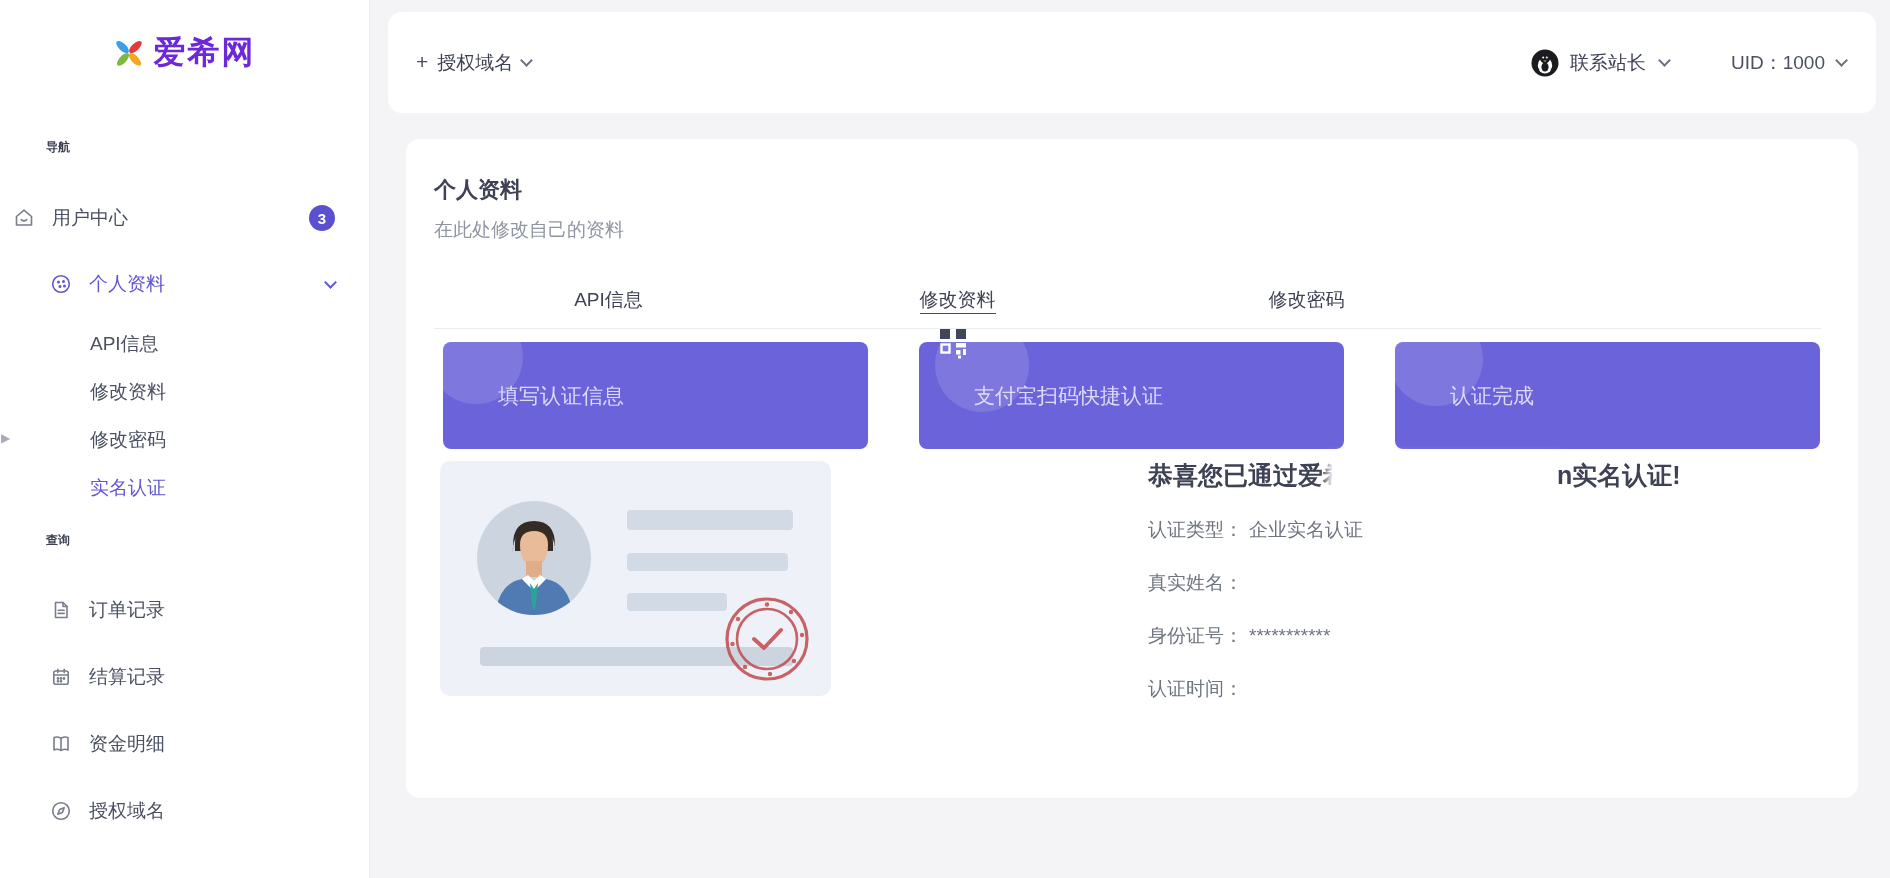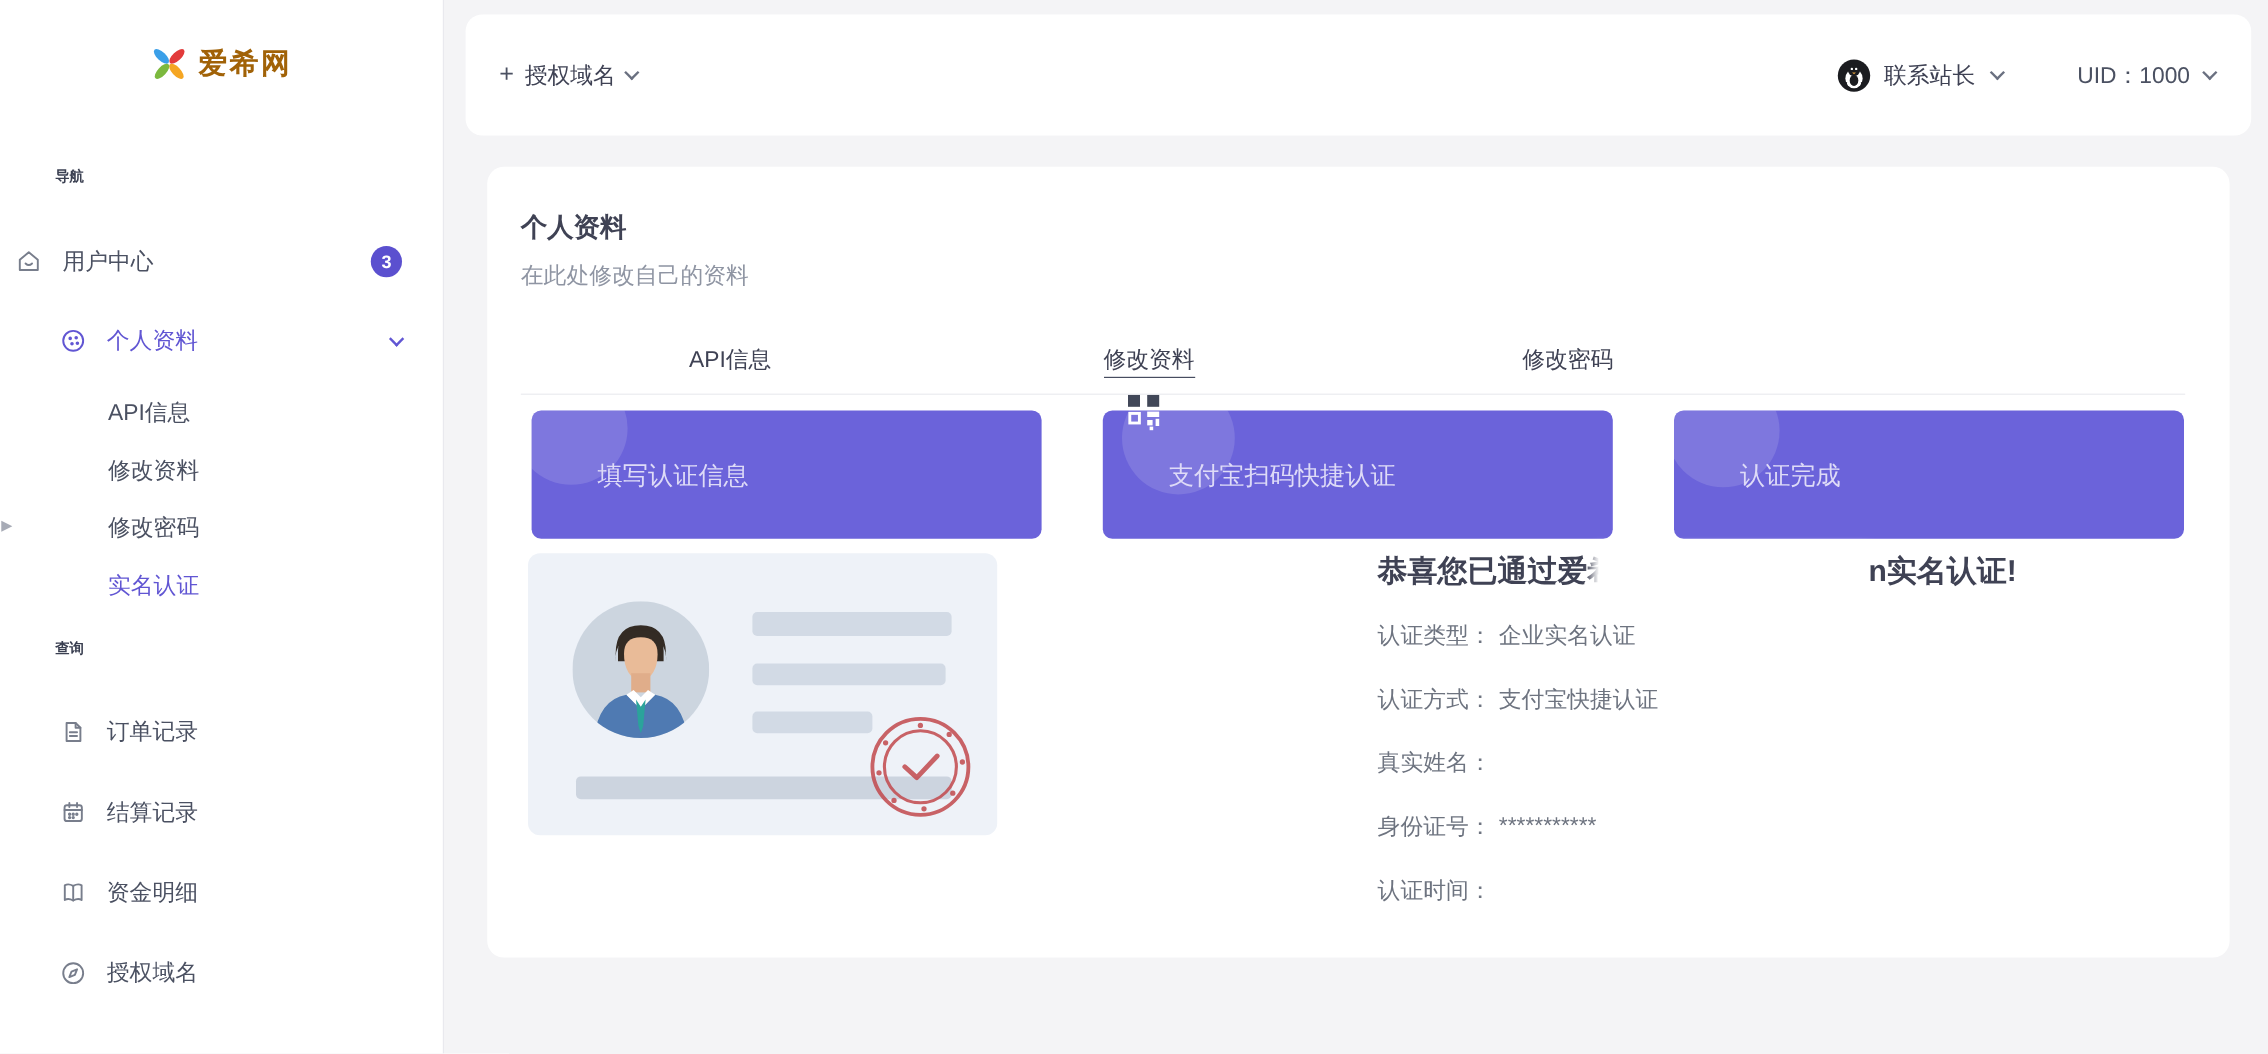--- a/index.html
+++ b/index.html
@@ -13,21 +13,21 @@
   }
 
   
   .sidebar {
     position:absolute; left:0; top:0; width:370px; height:878px;
     background:#ffffff; border-right:1px solid #e9e9ee; overflow:hidden;
   }
   .logo { height:106px; display:flex; align-items:center; justify-content:center; gap:10px; }
   .logo-text {
     font-family:"Liberation Serif", serif; font-weight:bold;
-    font-size:24px; color:#a16207; letter-spacing:2px;text-align:right;
+    font-size:32px; color:#6d28d9; letter-spacing:2px;text-align:right;
   }
   .side-section {
     margin:33px 0 0 46px; height:24px;
     font-size:12px; font-weight:bold; color:#3a3f51;
   }
   .side-item {
     display:flex; align-items:center; height:66px;
     padding:0 34px 0 49px; gap:16px;
     font-size:19px; color:#4b5162; cursor:pointer;
   }
@@ -363,24 +363,20 @@
       <span>恭喜您已通过爱希</span>
       <span class="redact"></span>
       <span>n实名认证!</span>
     </div>
     <div class="rows">
       <div class="row">
         <span>认证类型：</span>
         <span class="val">企业实名认证</span>
       </div>
       <div class="row">
-        <span>认证方式：</span>
-        <span class="val">支付宝快捷认证</span>
-      </div>
-      <div class="row">
         <span>真实姓名：</span>
         <span class="val"></span>
       </div>
       <div class="row">
         <span>身份证号：</span>
         <span class="val">***********</span>
       </div>
       <div class="row">
         <span>认证时间：</span>
         <span class="val"></span>

